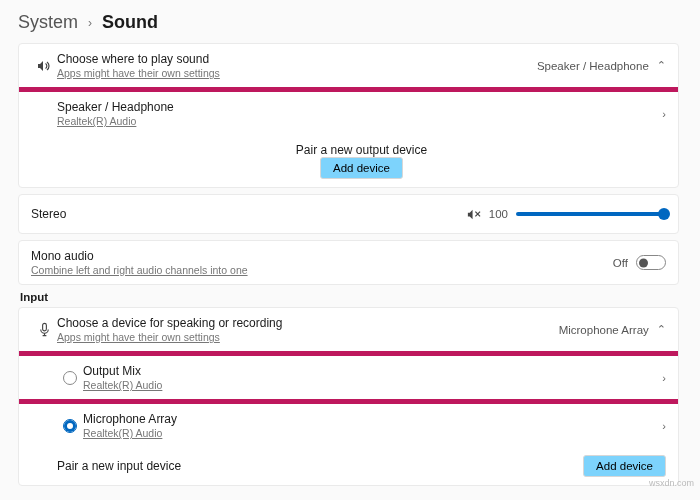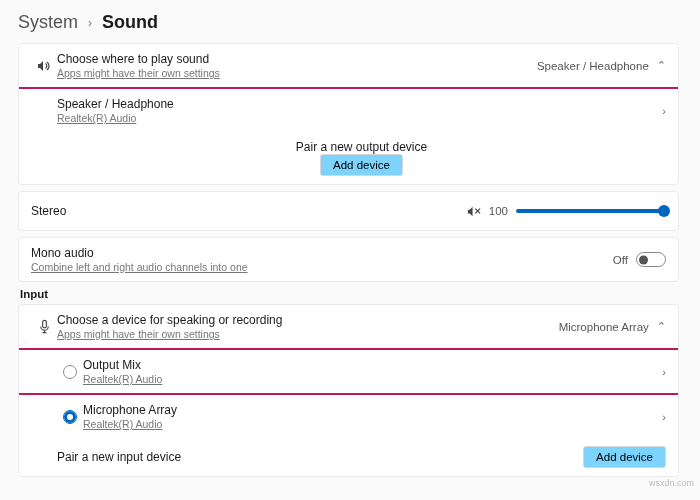--- a/index.html
+++ b/index.html
@@ -15,21 +15,21 @@
   .container { padding: 12px 21px 0 18px; }
   .breadcrumb { display: flex; align-items: center; gap: 10px; margin-bottom: 10px; }
   .breadcrumb .root { font-size: 18px; color: #555; }
   .breadcrumb .chev { font-size: 12px; color: #777; }
   .breadcrumb .current { font-size: 18px; font-weight: 600; }
   .section-label { font-size: 11.5px; font-weight: 600; margin: 6px 0 4px 2px; }
   .panel { background: #fff; border: 1px solid #eaeaea; border-radius: 4px; margin-bottom: 6px; }
   .row {
     display: flex; align-items: center;
     padding: 8px 12px;
-    border-bottom: 2px solid #be185d;
+    border-bottom: 5px solid #be185d;
     min-height: 38px;
   }
   .row:last-child { border-bottom: none; }
   .row .lead { width: 26px; display:flex; align-items:center; justify-content:center; color:#444; }
   .row .body { flex: 1; display:flex; flex-direction:column; }
   .row .body .title { font-size: 12px; }
   .row .body .sub { font-size: 10.5px; color: #777; margin-top:1px;text-decoration:underline; }
   .row .tail { display:flex; align-items:center; gap:8px; color:#555; font-size:11.5px; }
   .indent .row { padding-left: 38px; }
   .chev-icon { font-size: 11px; color:#666; }

